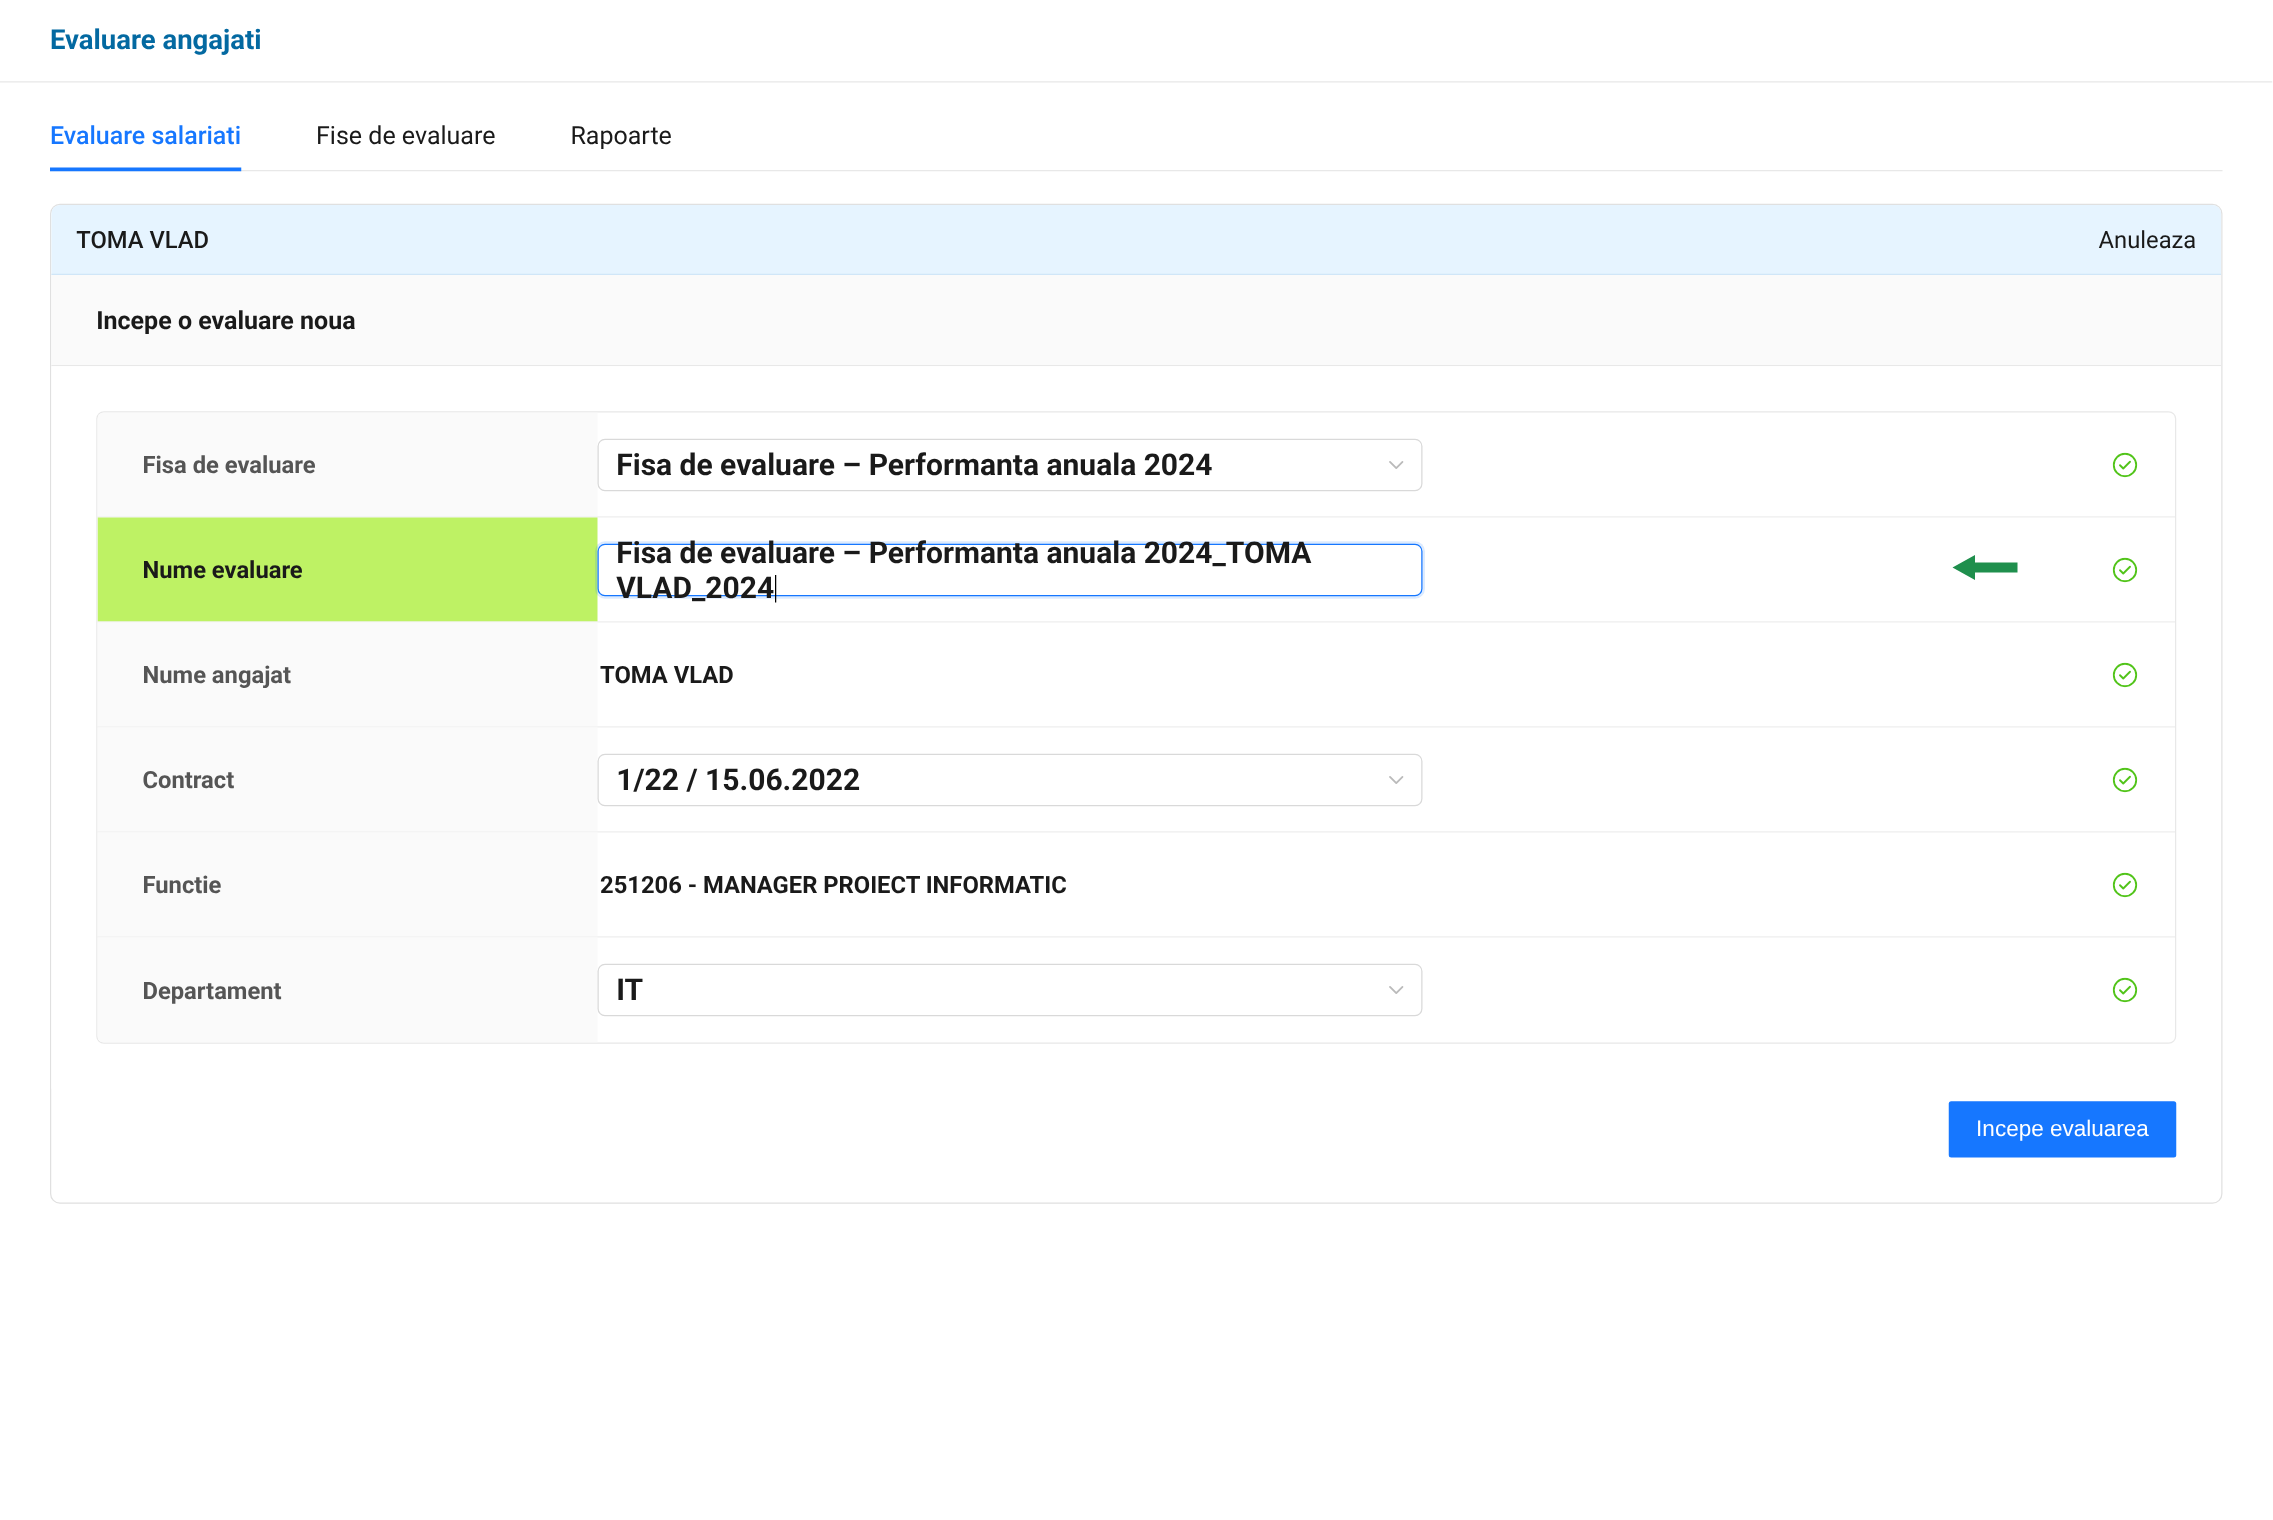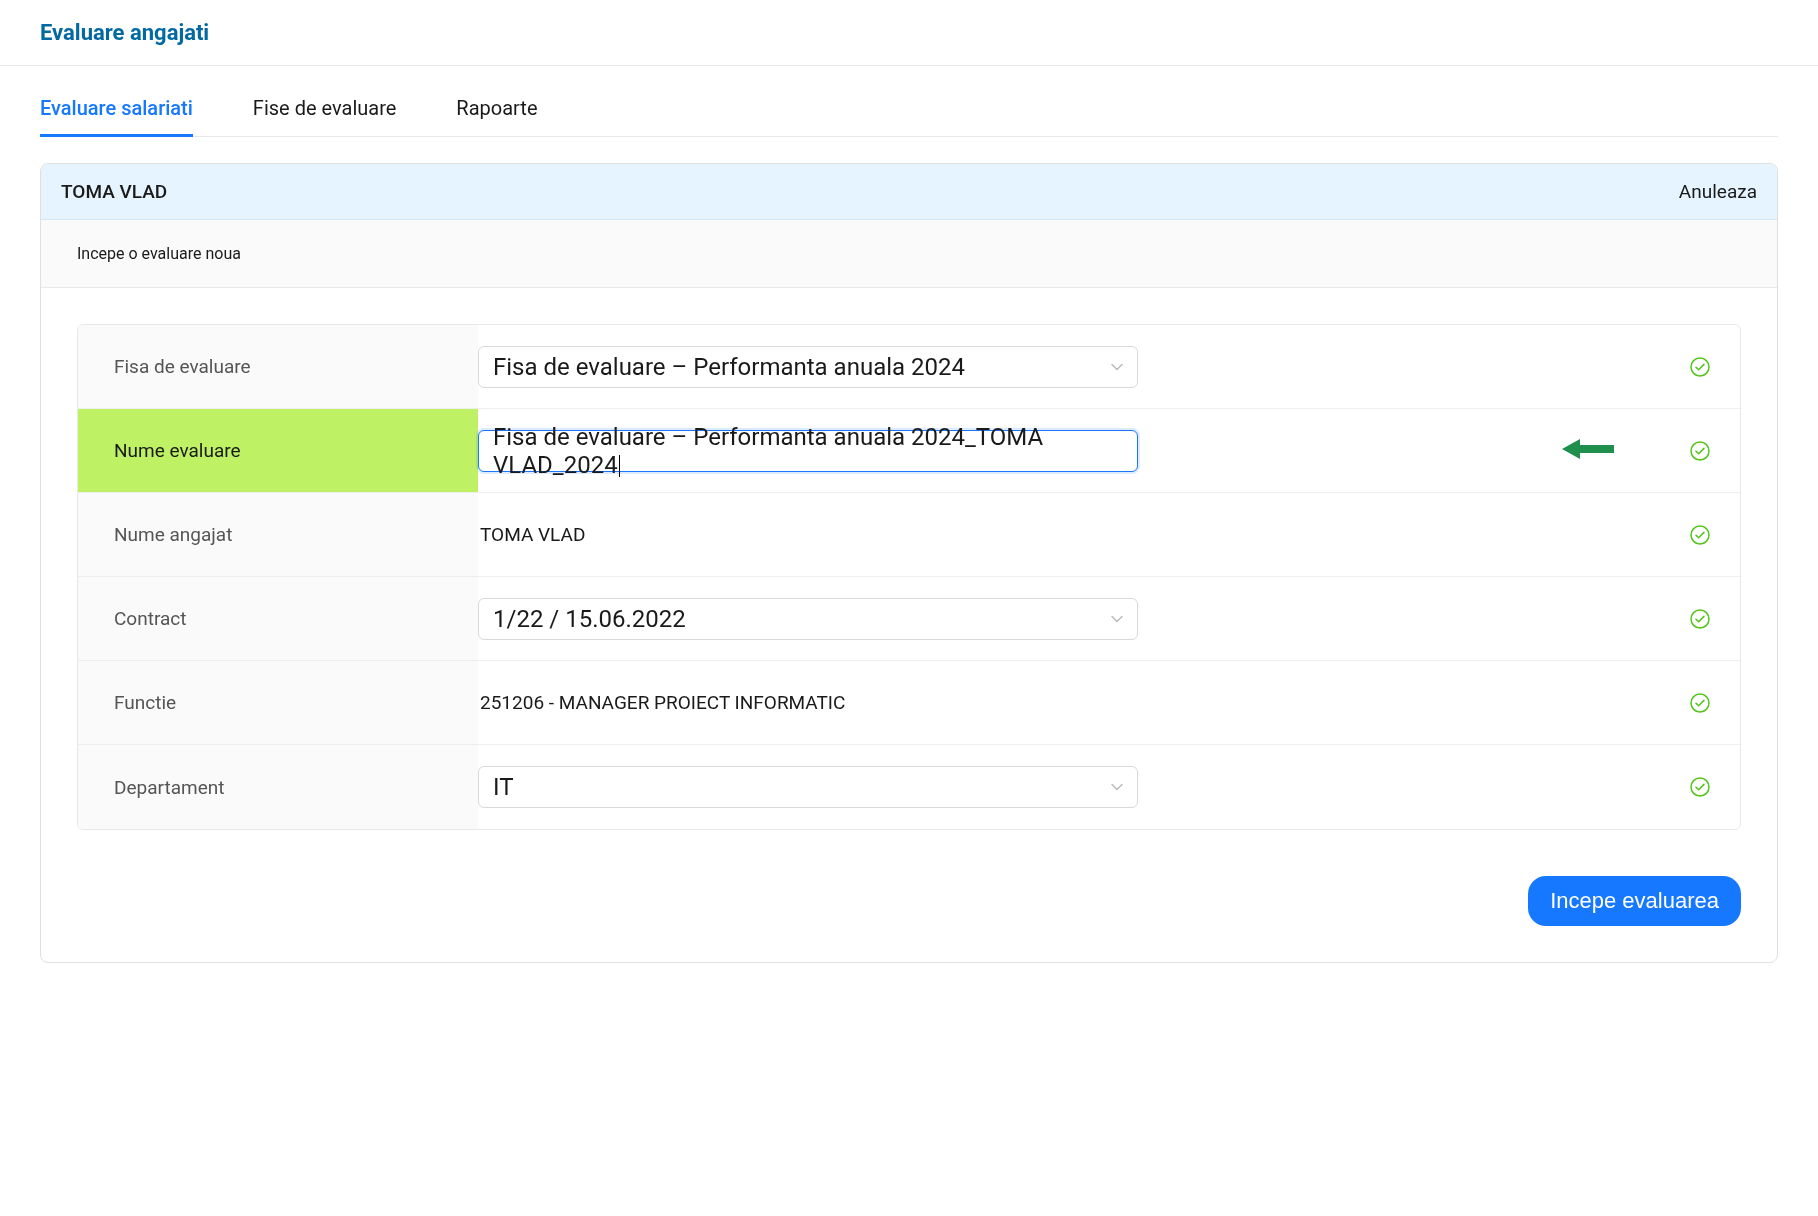--- a/index.html
+++ b/index.html
@@ -61,38 +61,39 @@
     .panel-header-name {
       font-size: 19px;
       font-weight: 500;
     }
     .panel-header-action {
       font-size: 19px;
       cursor: pointer;
     }
     .section-title {
       padding: 24px 36px;
-      font-size: 16px;
-      font-weight: 400;
+      font-size: 20px;
+      font-weight: 700;
       border-bottom: 1px solid #e8e8e8;
       background: #fafafa;
     }
     .form-area {
       padding: 36px;
       background: #fff;
     }
     .form-card {
       border: 1px solid #e8e8e8;
       border-radius: 6px;
       overflow: hidden;
     }
     .form-row {
       display: flex;
       min-height: 84px;
       border-bottom: 1px solid #eee;
+      font-weight: bold;
     }
     .form-row:last-child {
       border-bottom: none;
     }
     .form-label {
       width: 400px;
       padding: 24px 36px;
       font-size: 19px;
       color: #555;
       background: #fafafa;
@@ -175,23 +176,23 @@
     }
     .action-bar {
       padding: 10px 36px 36px 36px;
       display: flex;
       justify-content: flex-end;
     }
     .primary-btn {
       background: #1677ff;
       color: #fff;
       border: none;
-      border-radius: 18px;
+      border-radius: 2px;
       padding: 12px 22px;
-      font-size: 22px;
+      font-size: 18px;
       cursor: pointer;
     }
     .input-cursor::after {
       content: "";
       display: inline-block;
       width: 1px;
       height: 22px;
       background: #000;
       vertical-align: middle;
       margin-left: 1px;

